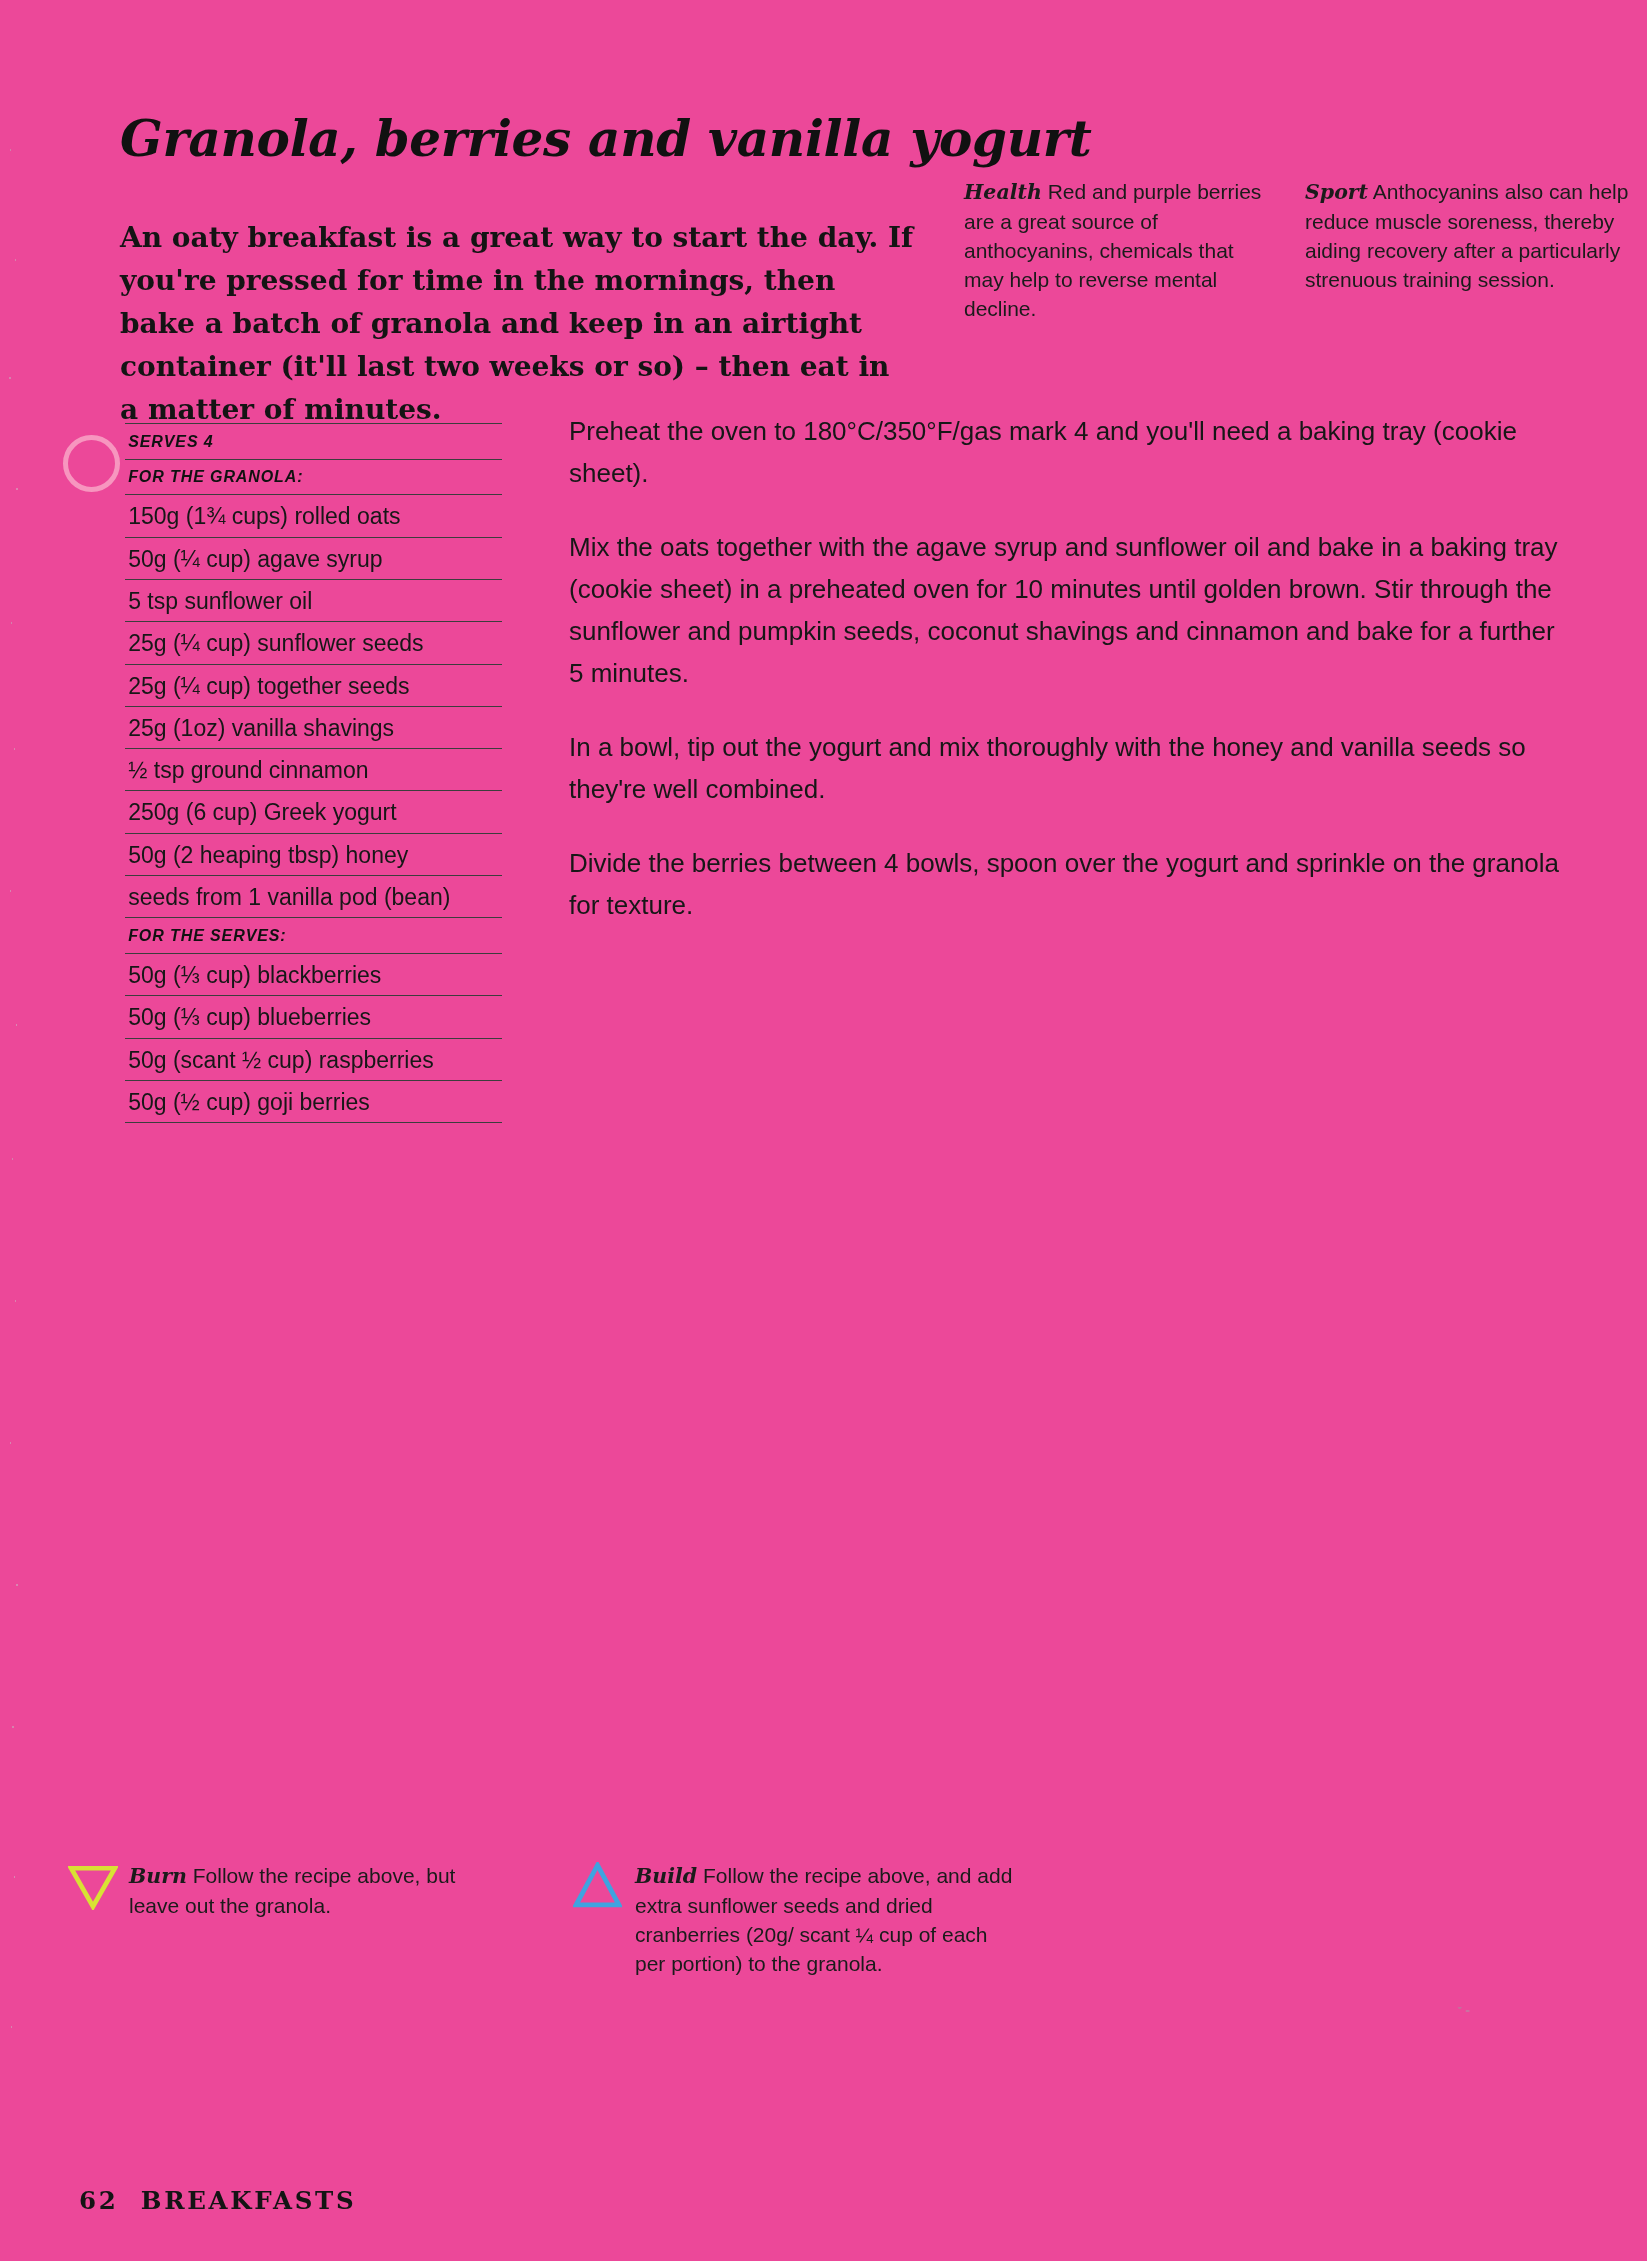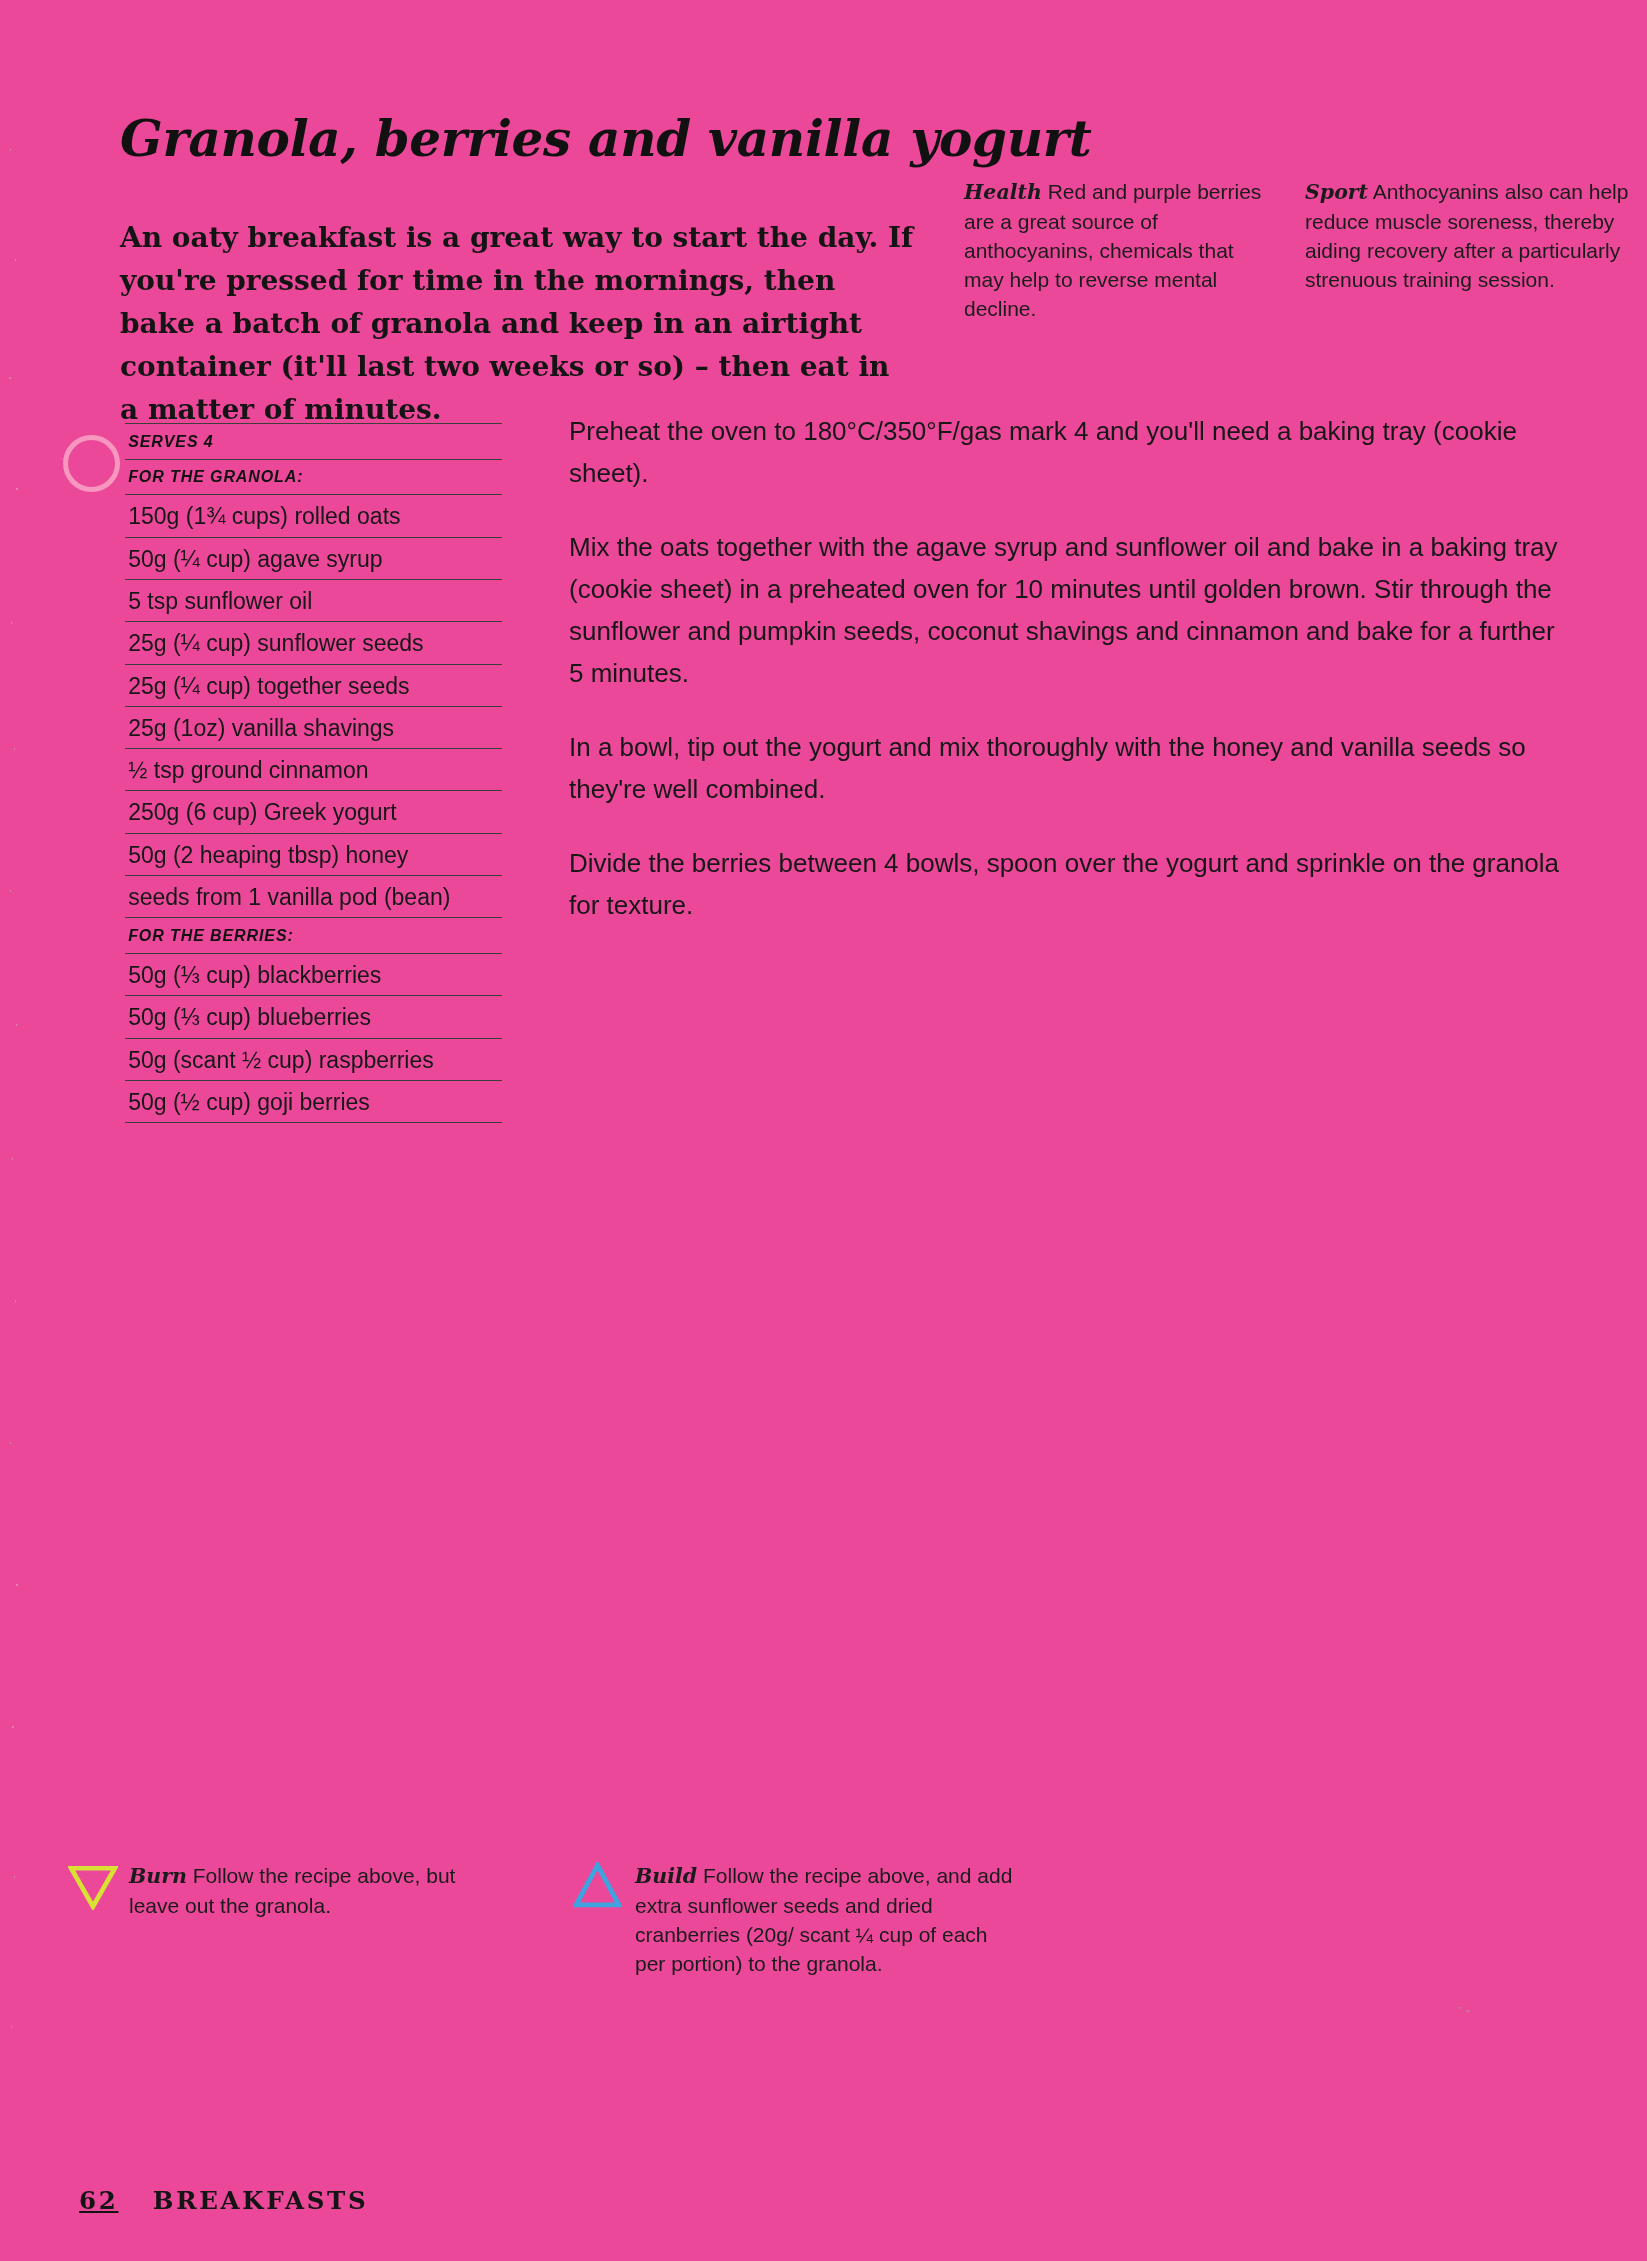--- a/index.html
+++ b/index.html
@@ -198,21 +198,21 @@
   .footer {
     position: absolute;
     left: 79px;
     top: 2186px;
     font-family: "DejaVu Serif", "Liberation Serif", serif;
     font-weight: 700;
     font-size: 24.5px;
     letter-spacing: 2.7px;
     color: #141414;
   }
-  .footer .pg { margin-right: 23px; text-decoration: underline; }
+  .footer .pg { margin-right: 11px; }
 </style>
 </head>
 <body>
 
 <div class="page">
 
   <div class="scan-speckle"></div>
   <div class="speck-br"></div>
 
   <h1 class="title">Granola, berries and vanilla yogurt</h1>
@@ -238,21 +238,21 @@
         <div class="ing-row ing-item">150g (1¾ cups) rolled oats</div>
         <div class="ing-row ing-item">50g (¼ cup) agave syrup</div>
         <div class="ing-row ing-item">5 tsp sunflower oil</div>
         <div class="ing-row ing-item">25g (¼ cup) sunflower seeds</div>
         <div class="ing-row ing-item">25g (¼ cup) together seeds</div>
         <div class="ing-row ing-item">25g (1oz) vanilla shavings</div>
         <div class="ing-row ing-item">½ tsp ground cinnamon</div>
         <div class="ing-row ing-item">250g (6 cup) Greek yogurt</div>
         <div class="ing-row ing-item">50g (2 heaping tbsp) honey</div>
         <div class="ing-row ing-item">seeds from 1 vanilla pod (bean)</div>
-        <div class="ing-row ing-head">FOR THE BERRIES:</div>
+        <div class="ing-row ing-head">FOR THE SERVES:</div>
         <div class="ing-row ing-item">50g (⅓ cup) blackberries</div>
         <div class="ing-row ing-item">50g (⅓ cup) blueberries</div>
         <div class="ing-row ing-item">50g (scant ½ cup) raspberries</div>
         <div class="ing-row ing-item">50g (½ cup) goji berries</div>
       </div>
   </div>
 
   <div class="method">
     <p>Preheat the oven to 180°C/350°F/gas mark 4 and you'll need a baking tray (cookie sheet).</p>
     <p>Mix the oats together with the agave syrup and sunflower oil and bake in a baking tray (cookie sheet) in a preheated oven for 10 minutes until golden brown. Stir through the sunflower and pumpkin seeds, coconut shavings and cinnamon and bake for a further 5 minutes.</p>

